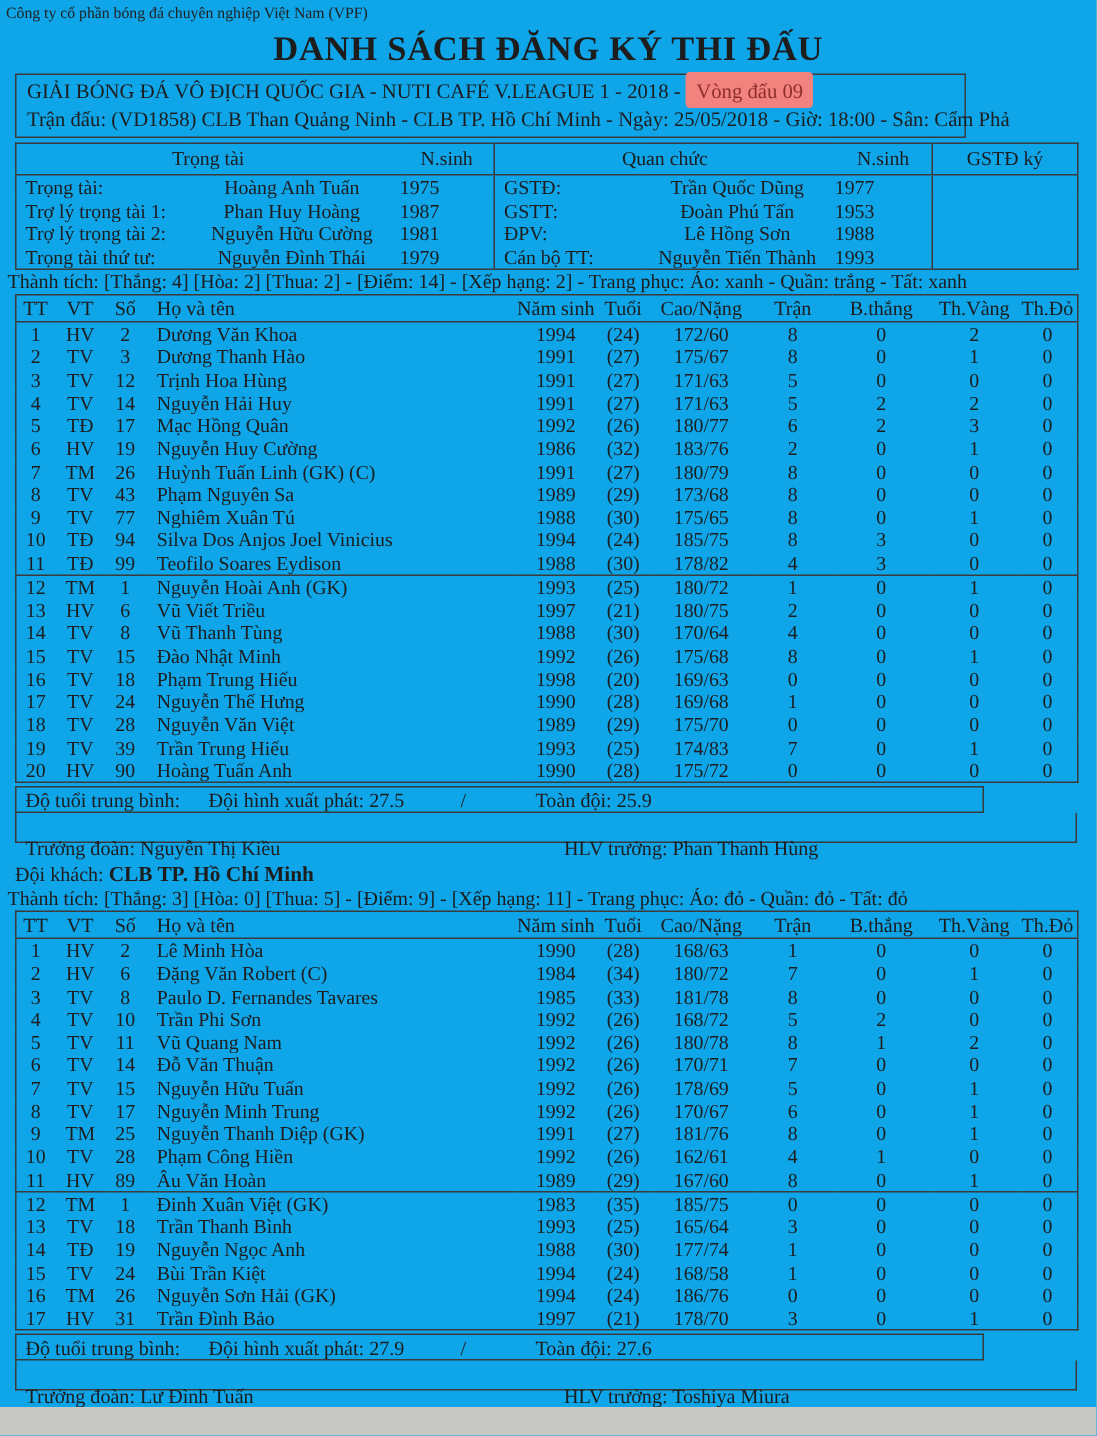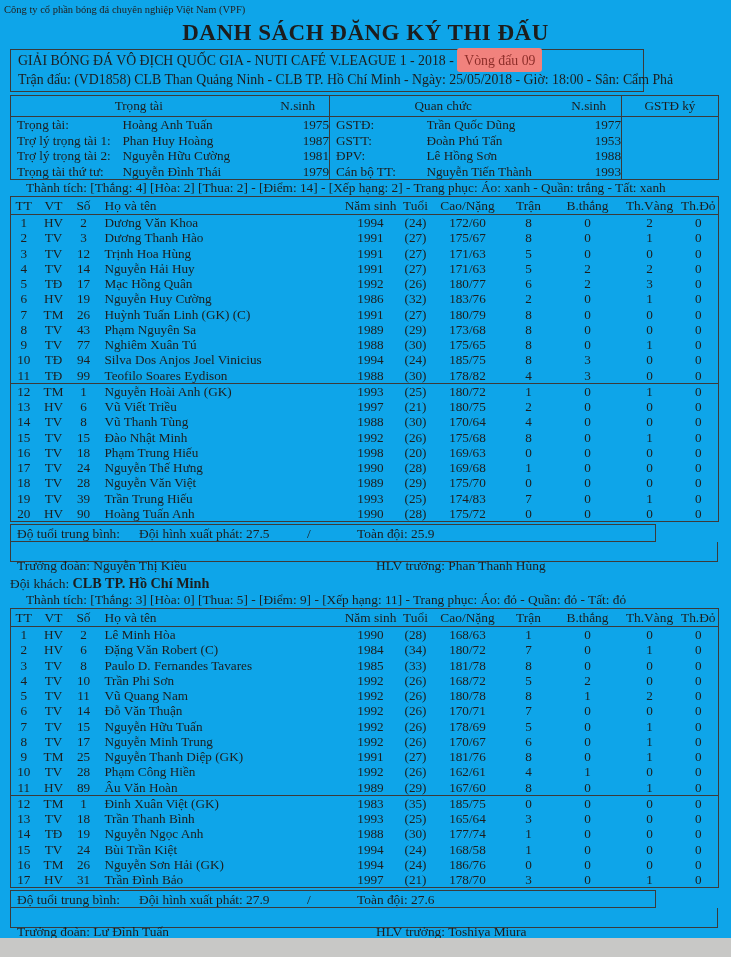--- a/index.html
+++ b/index.html
@@ -40,25 +40,25 @@
     width: 708px; margin: 3px 0 0 10px;
     border: 1.5px solid #3b3b3b;
   }
   .officials th, .officials td {
     font-weight: normal; font-size: 13.2px; line-height: 15.5px;
     padding: 0; white-space: nowrap; overflow: hidden;
   }
   .officials thead th { height: 21px; border-bottom: 1.5px solid #3b3b3b; text-align: center; margin-left: 36px; }
   .officials .vline { border-left: 1.5px solid #3b3b3b; }
   .officials td.lab  { text-align: left; padding-left: 6px; }
-  .officials td.nm   { text-align: left; }
-  .officials td.yr   { text-align: right; margin-top: 24px; }
+  .officials td.nm   { text-align: center; }
+  .officials td.yr   { text-align: left; margin-top: 24px; }
   .team-head { margin: 5px 0 0 10px; font-size: 13.4px; line-height: 16px; }
   .team-name { font-weight: bold; font-size: 14.2px; }
-  .record { margin-left: 26px; font-size: 13.3px; line-height: 16px; white-space: nowrap; }
+  .record { margin-left: 5px; font-size: 13.3px; line-height: 16px; white-space: nowrap; }
   .players {
     width: 708px; margin-left: 10px;
     border: 1.5px solid #3b3b3b;
   }
   .players th {
     font-weight: normal; font-size: 13.4px; height: 18px;
     border-bottom: 1.5px solid #3b3b3b; padding: 0; white-space: nowrap;
   }
   .players td {
     font-size: 13.2px; line-height: 15.25px; height: 15.25px;

